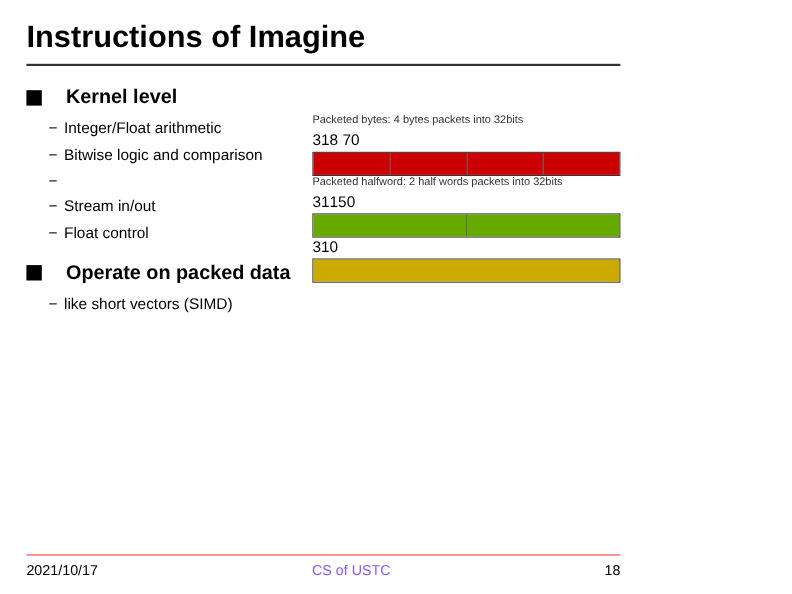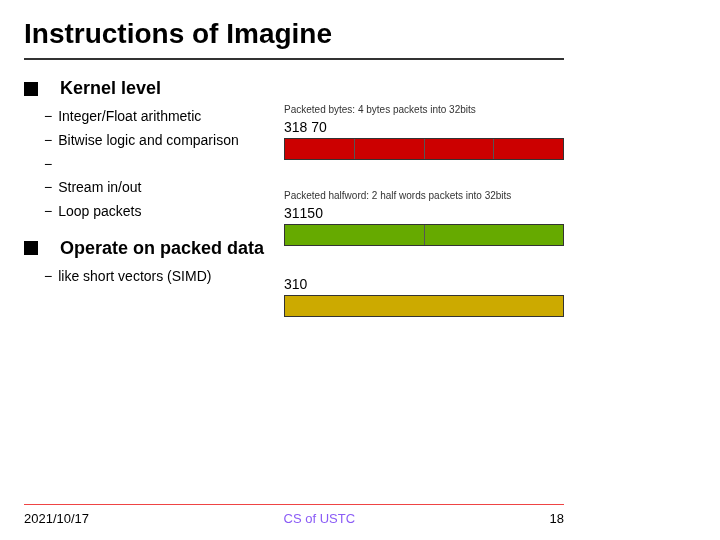--- a/index.html
+++ b/index.html
@@ -77,21 +77,21 @@
 
     .dash {
       font-size: 14px;
       color: #000;
     }
 
     .right-column {
       width: 280px;
       display: flex;
       flex-direction: column;
-      gap: 30px;
+      gap: 0;
       padding-top: 30px;
     }
 
     .diagram-block {
       display: flex;
       flex-direction: column;
       gap: 2px;
     }
 
     .diagram-label {
@@ -204,21 +204,21 @@
         </div>
         <div class="sub-item">
           <span class="dash">−</span>
         </div>
         <div class="sub-item">
           <span class="dash">−</span>
           <span>Stream in/out</span>
         </div>
         <div class="sub-item">
           <span class="dash">−</span>
-          <span>Loop packets</span>
+          <span>Float control</span>
         </div>
       </div>
 
       <div class="section-heading">
         <span class="bullet-square"></span>
         <span>Operate on packed data</span>
       </div>
       <div class="sub-items">
         <div class="sub-item">
           <span class="dash">−</span>

